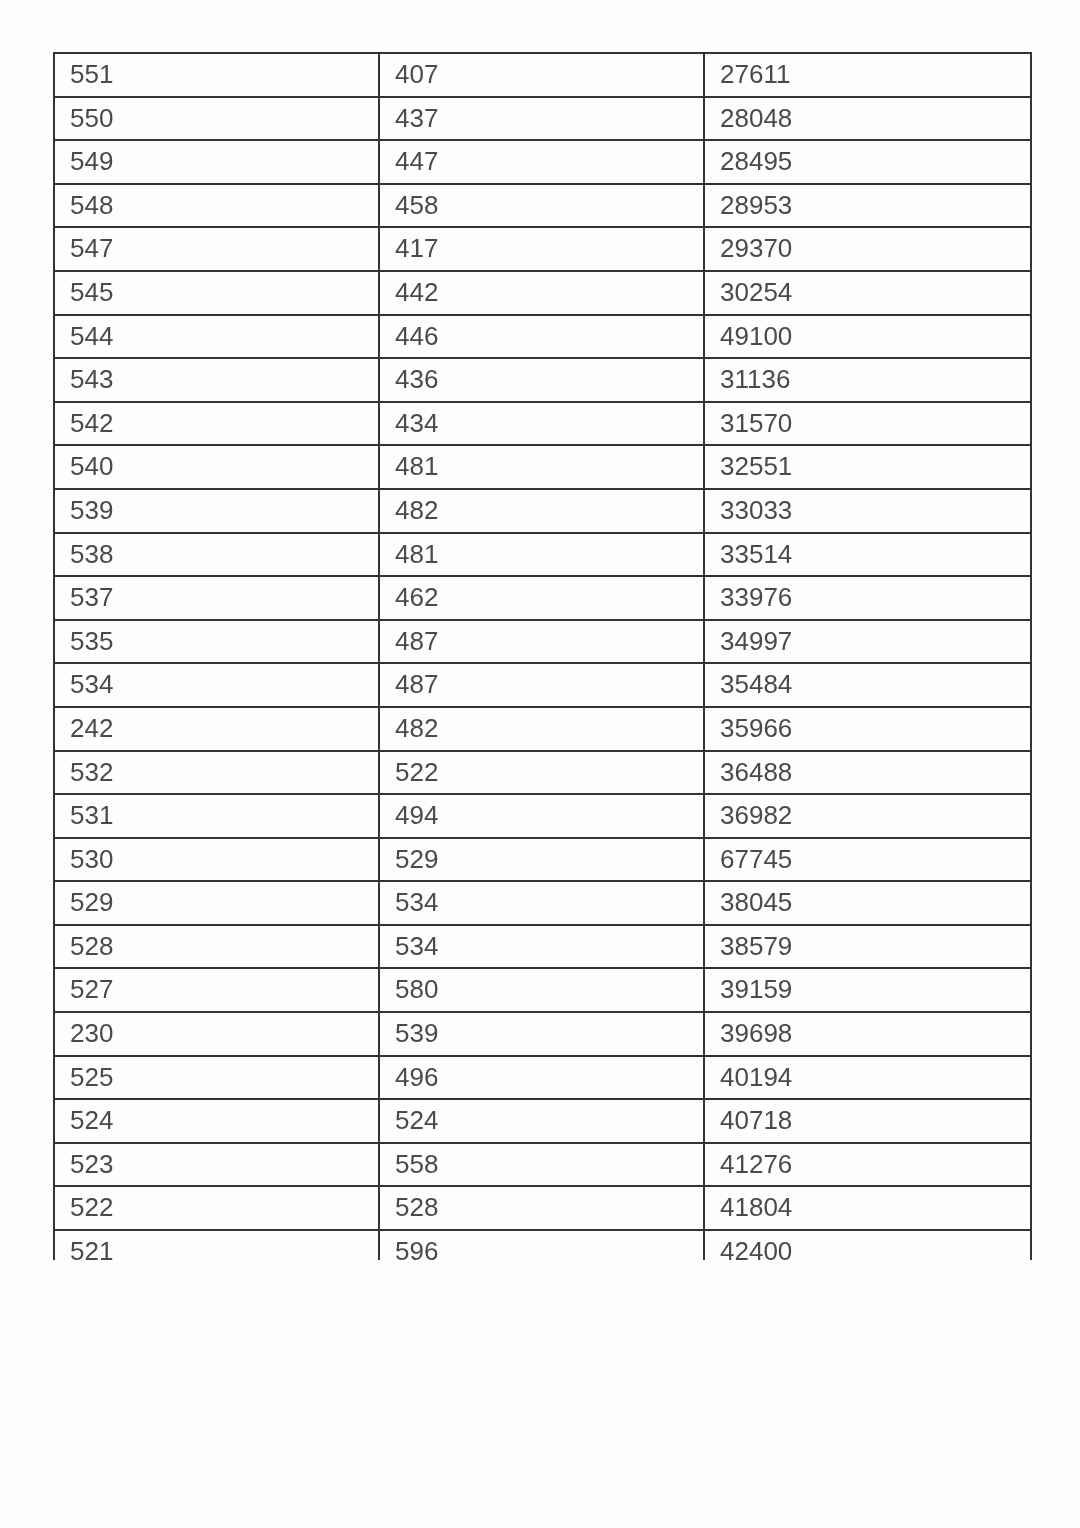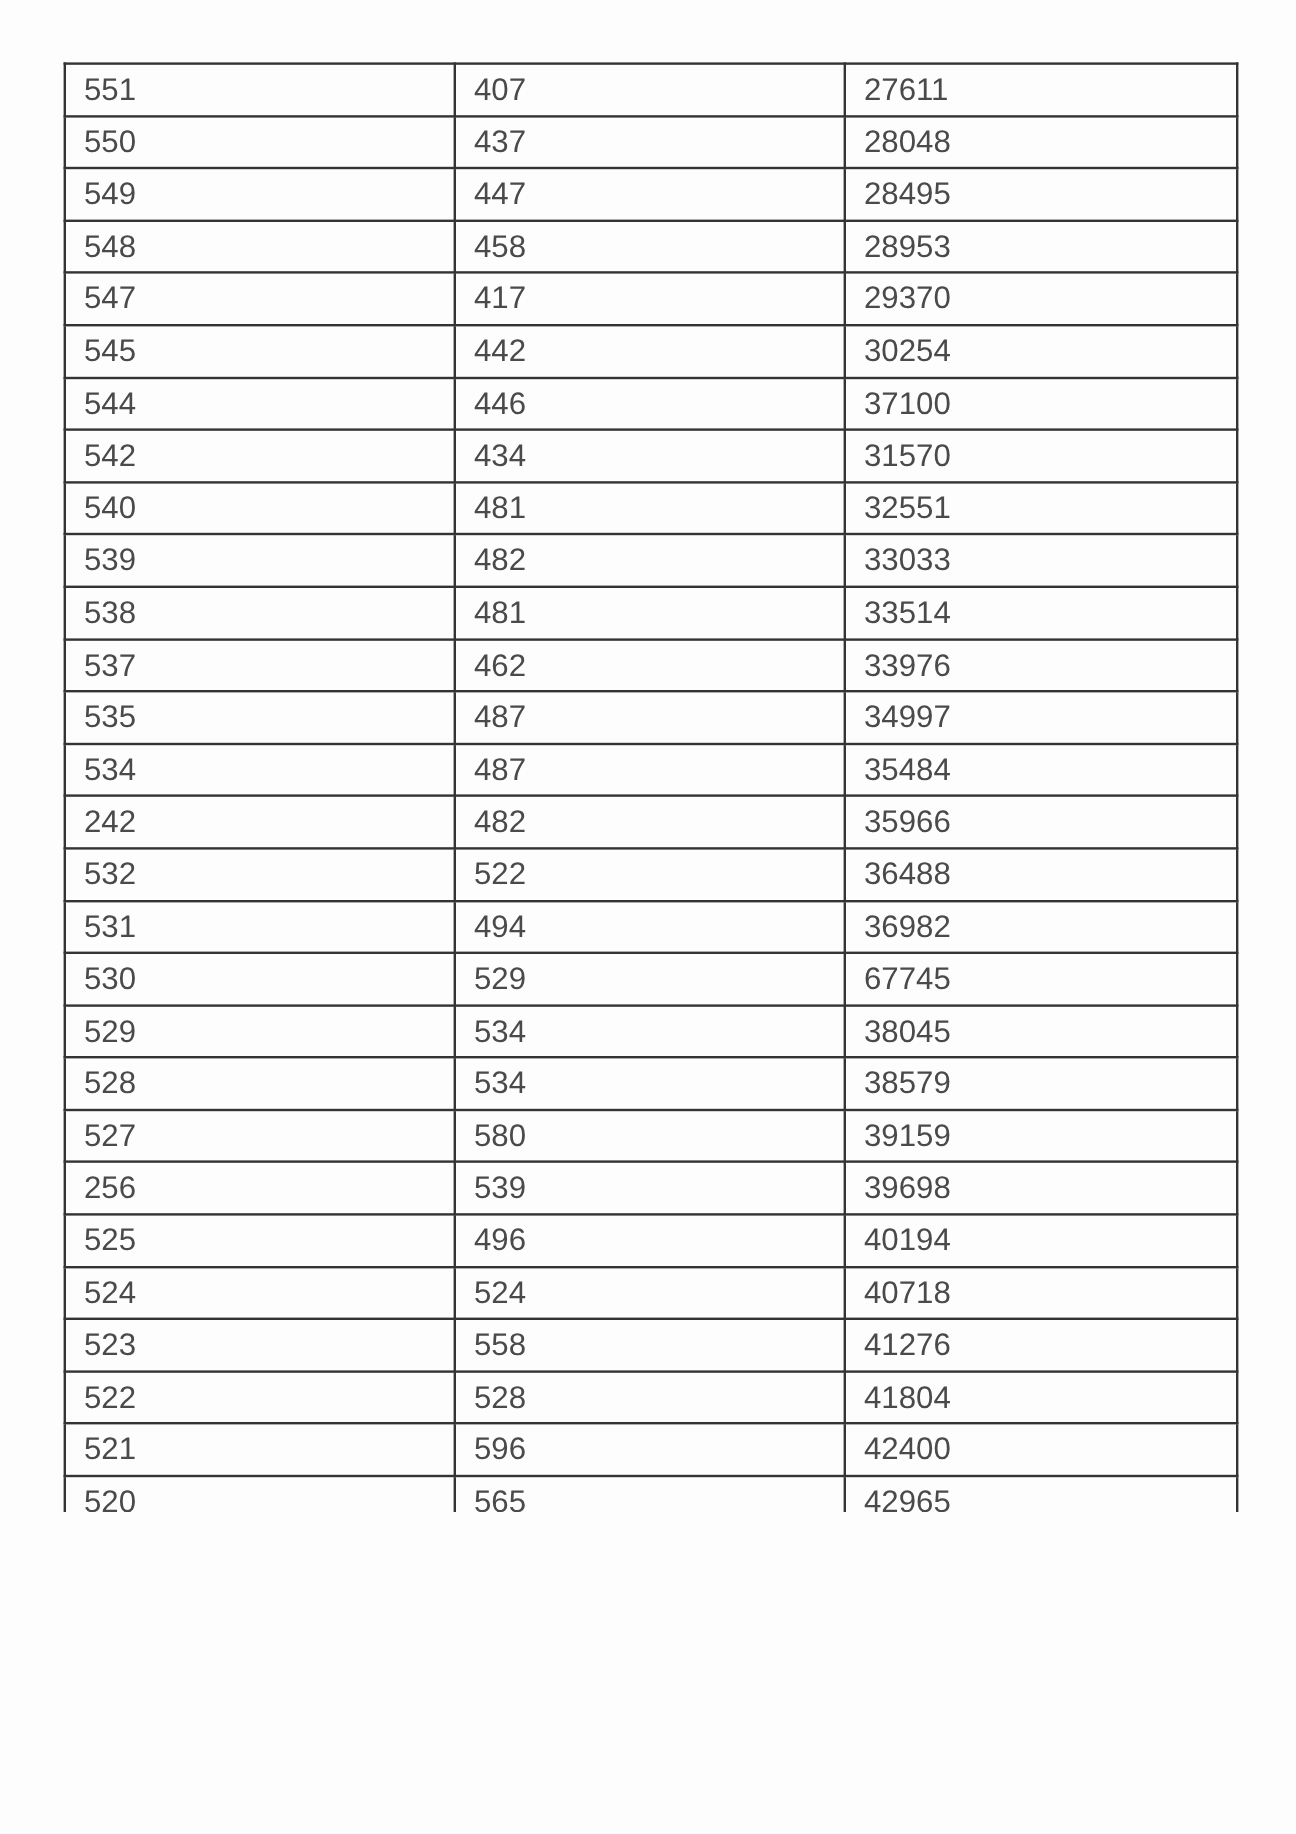--- a/index.html
+++ b/index.html
@@ -79,21 +79,26 @@
             <td>29370</td>
           </tr>
           <tr>
             <td>545</td>
             <td>442</td>
             <td>30254</td>
           </tr>
           <tr>
             <td>544</td>
             <td>446</td>
-            <td>37100</td>
+            <td>49100</td>
+          </tr>
+          <tr>
+            <td>543</td>
+            <td>436</td>
+            <td>31136</td>
           </tr>
           <tr>
             <td>542</td>
             <td>434</td>
             <td>31570</td>
           </tr>
           <tr>
             <td>540</td>
             <td>481</td>
             <td>32551</td>
@@ -152,21 +157,21 @@
             <td>528</td>
             <td>534</td>
             <td>38579</td>
           </tr>
           <tr>
             <td>527</td>
             <td>580</td>
             <td>39159</td>
           </tr>
           <tr>
-            <td>256</td>
+            <td>230</td>
             <td>539</td>
             <td>39698</td>
           </tr>
           <tr>
             <td>525</td>
             <td>496</td>
             <td>40194</td>
           </tr>
           <tr>
             <td>524</td>

